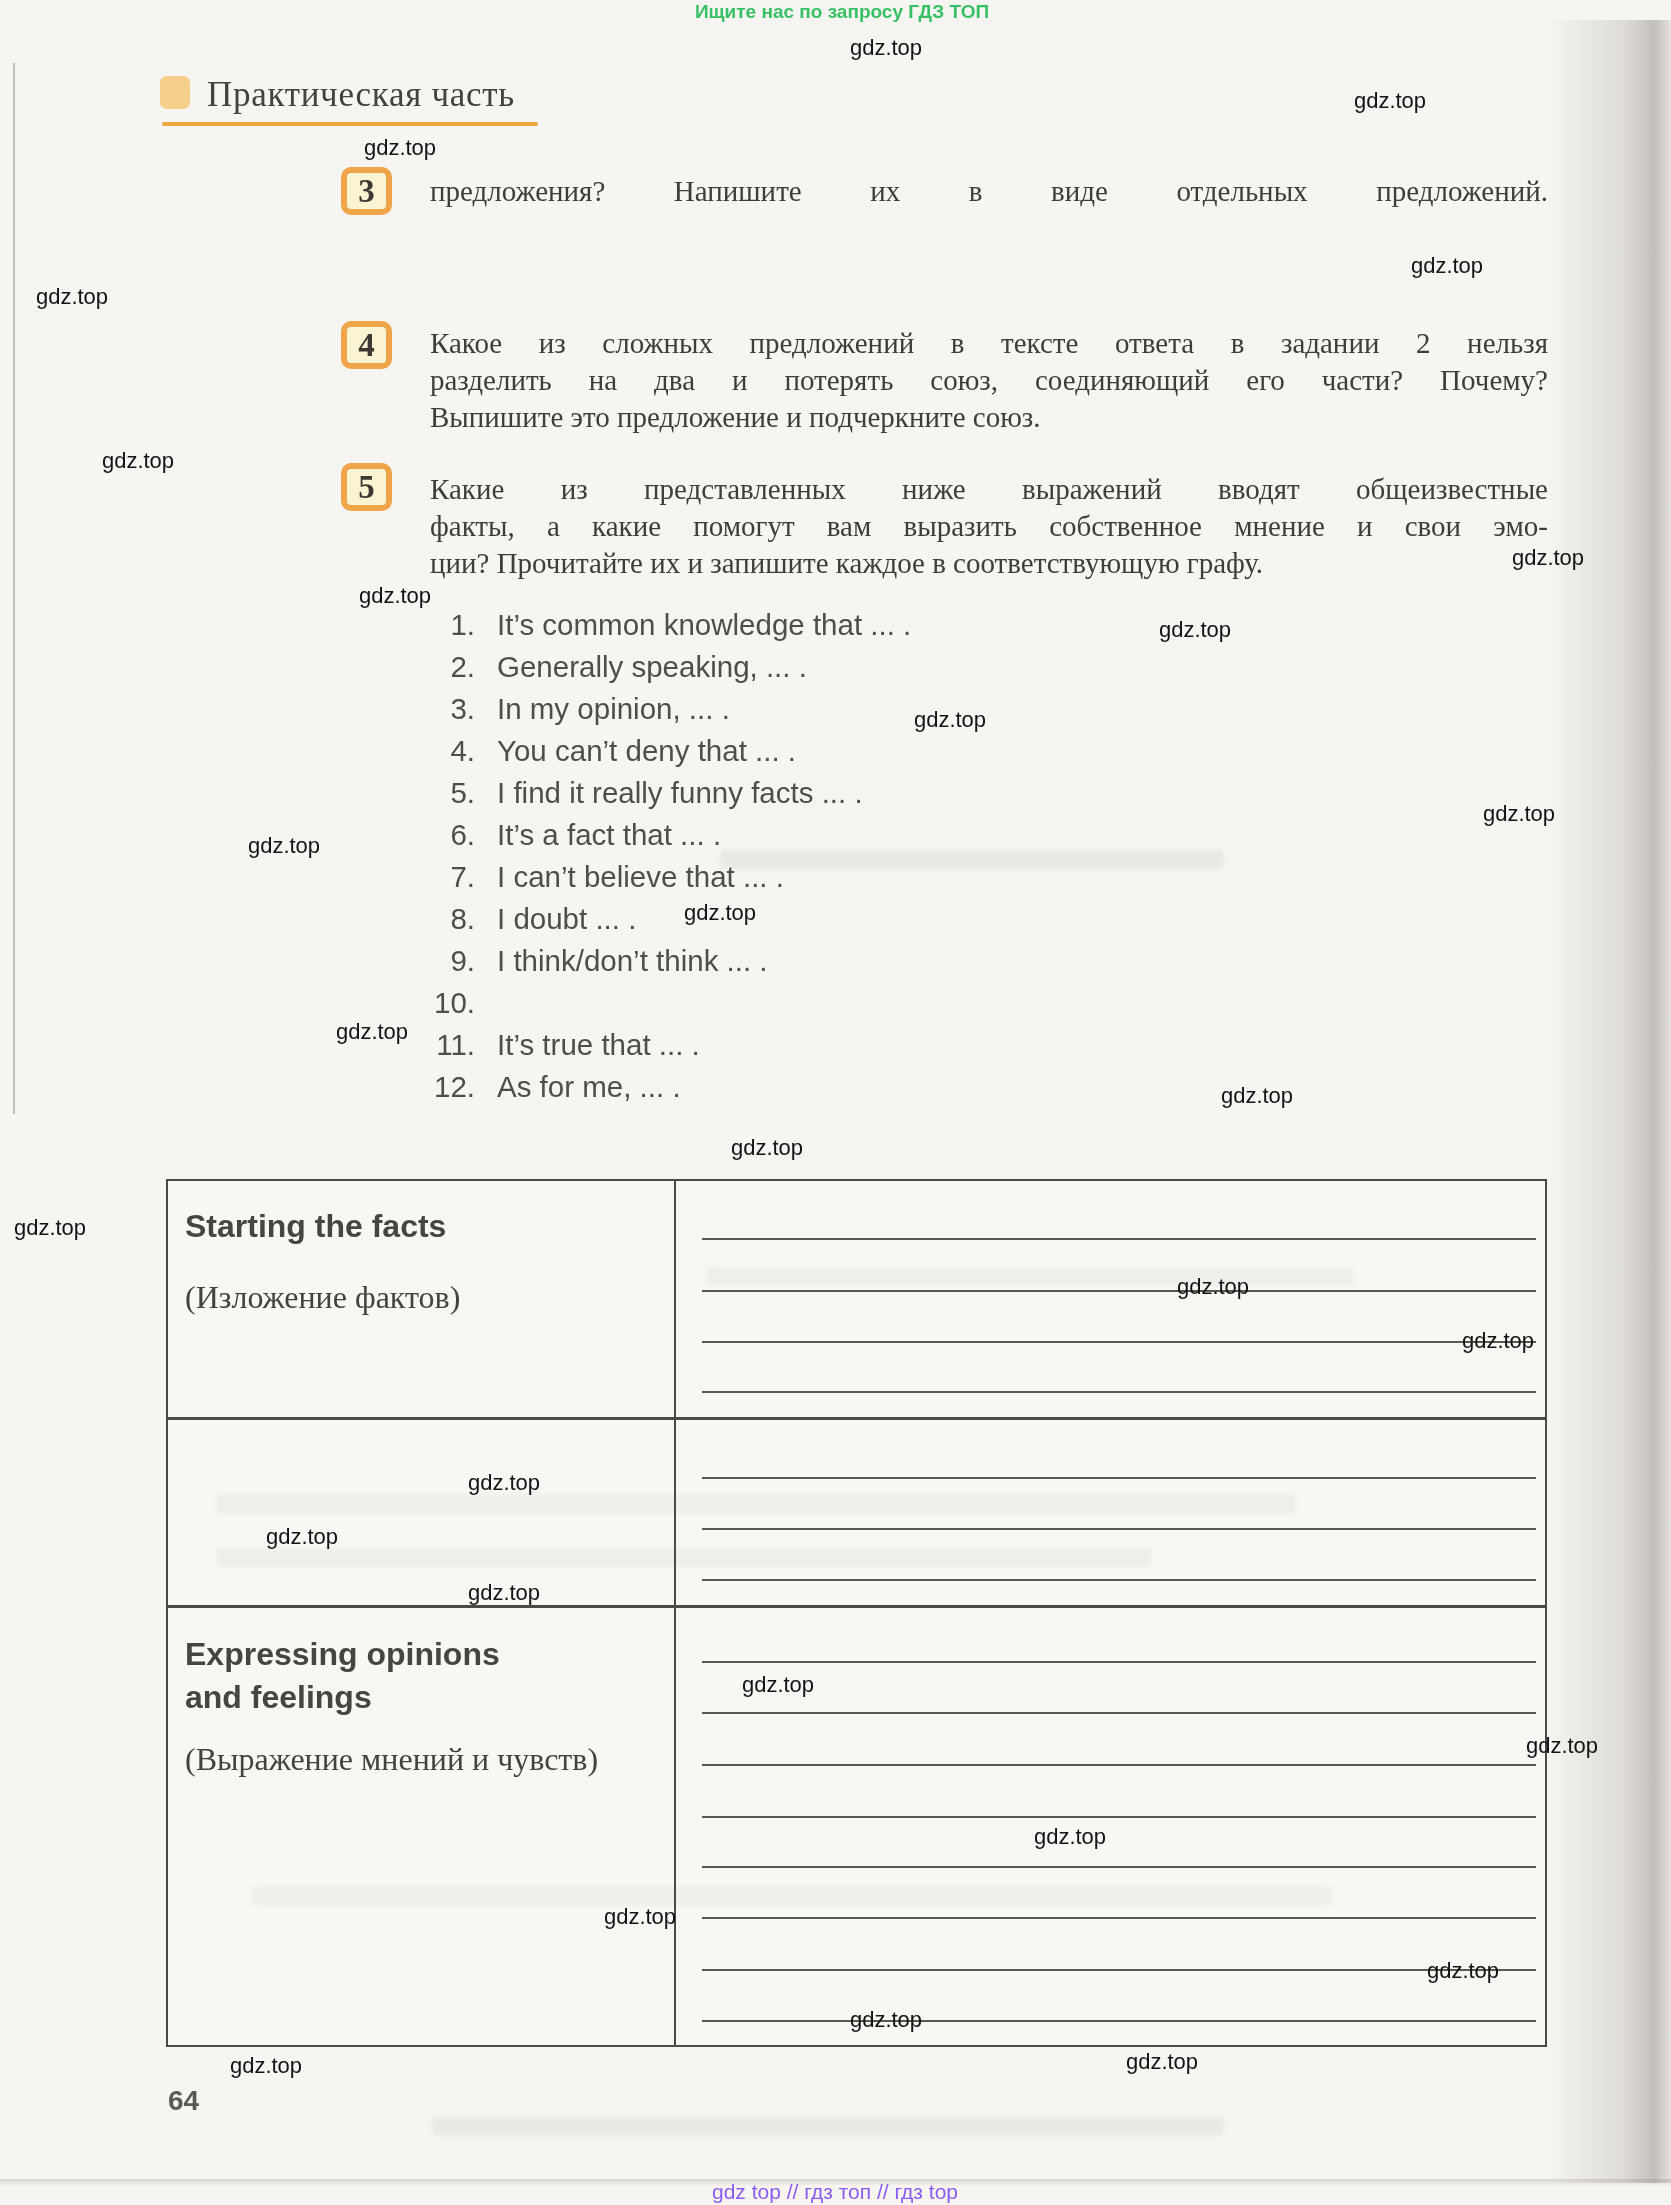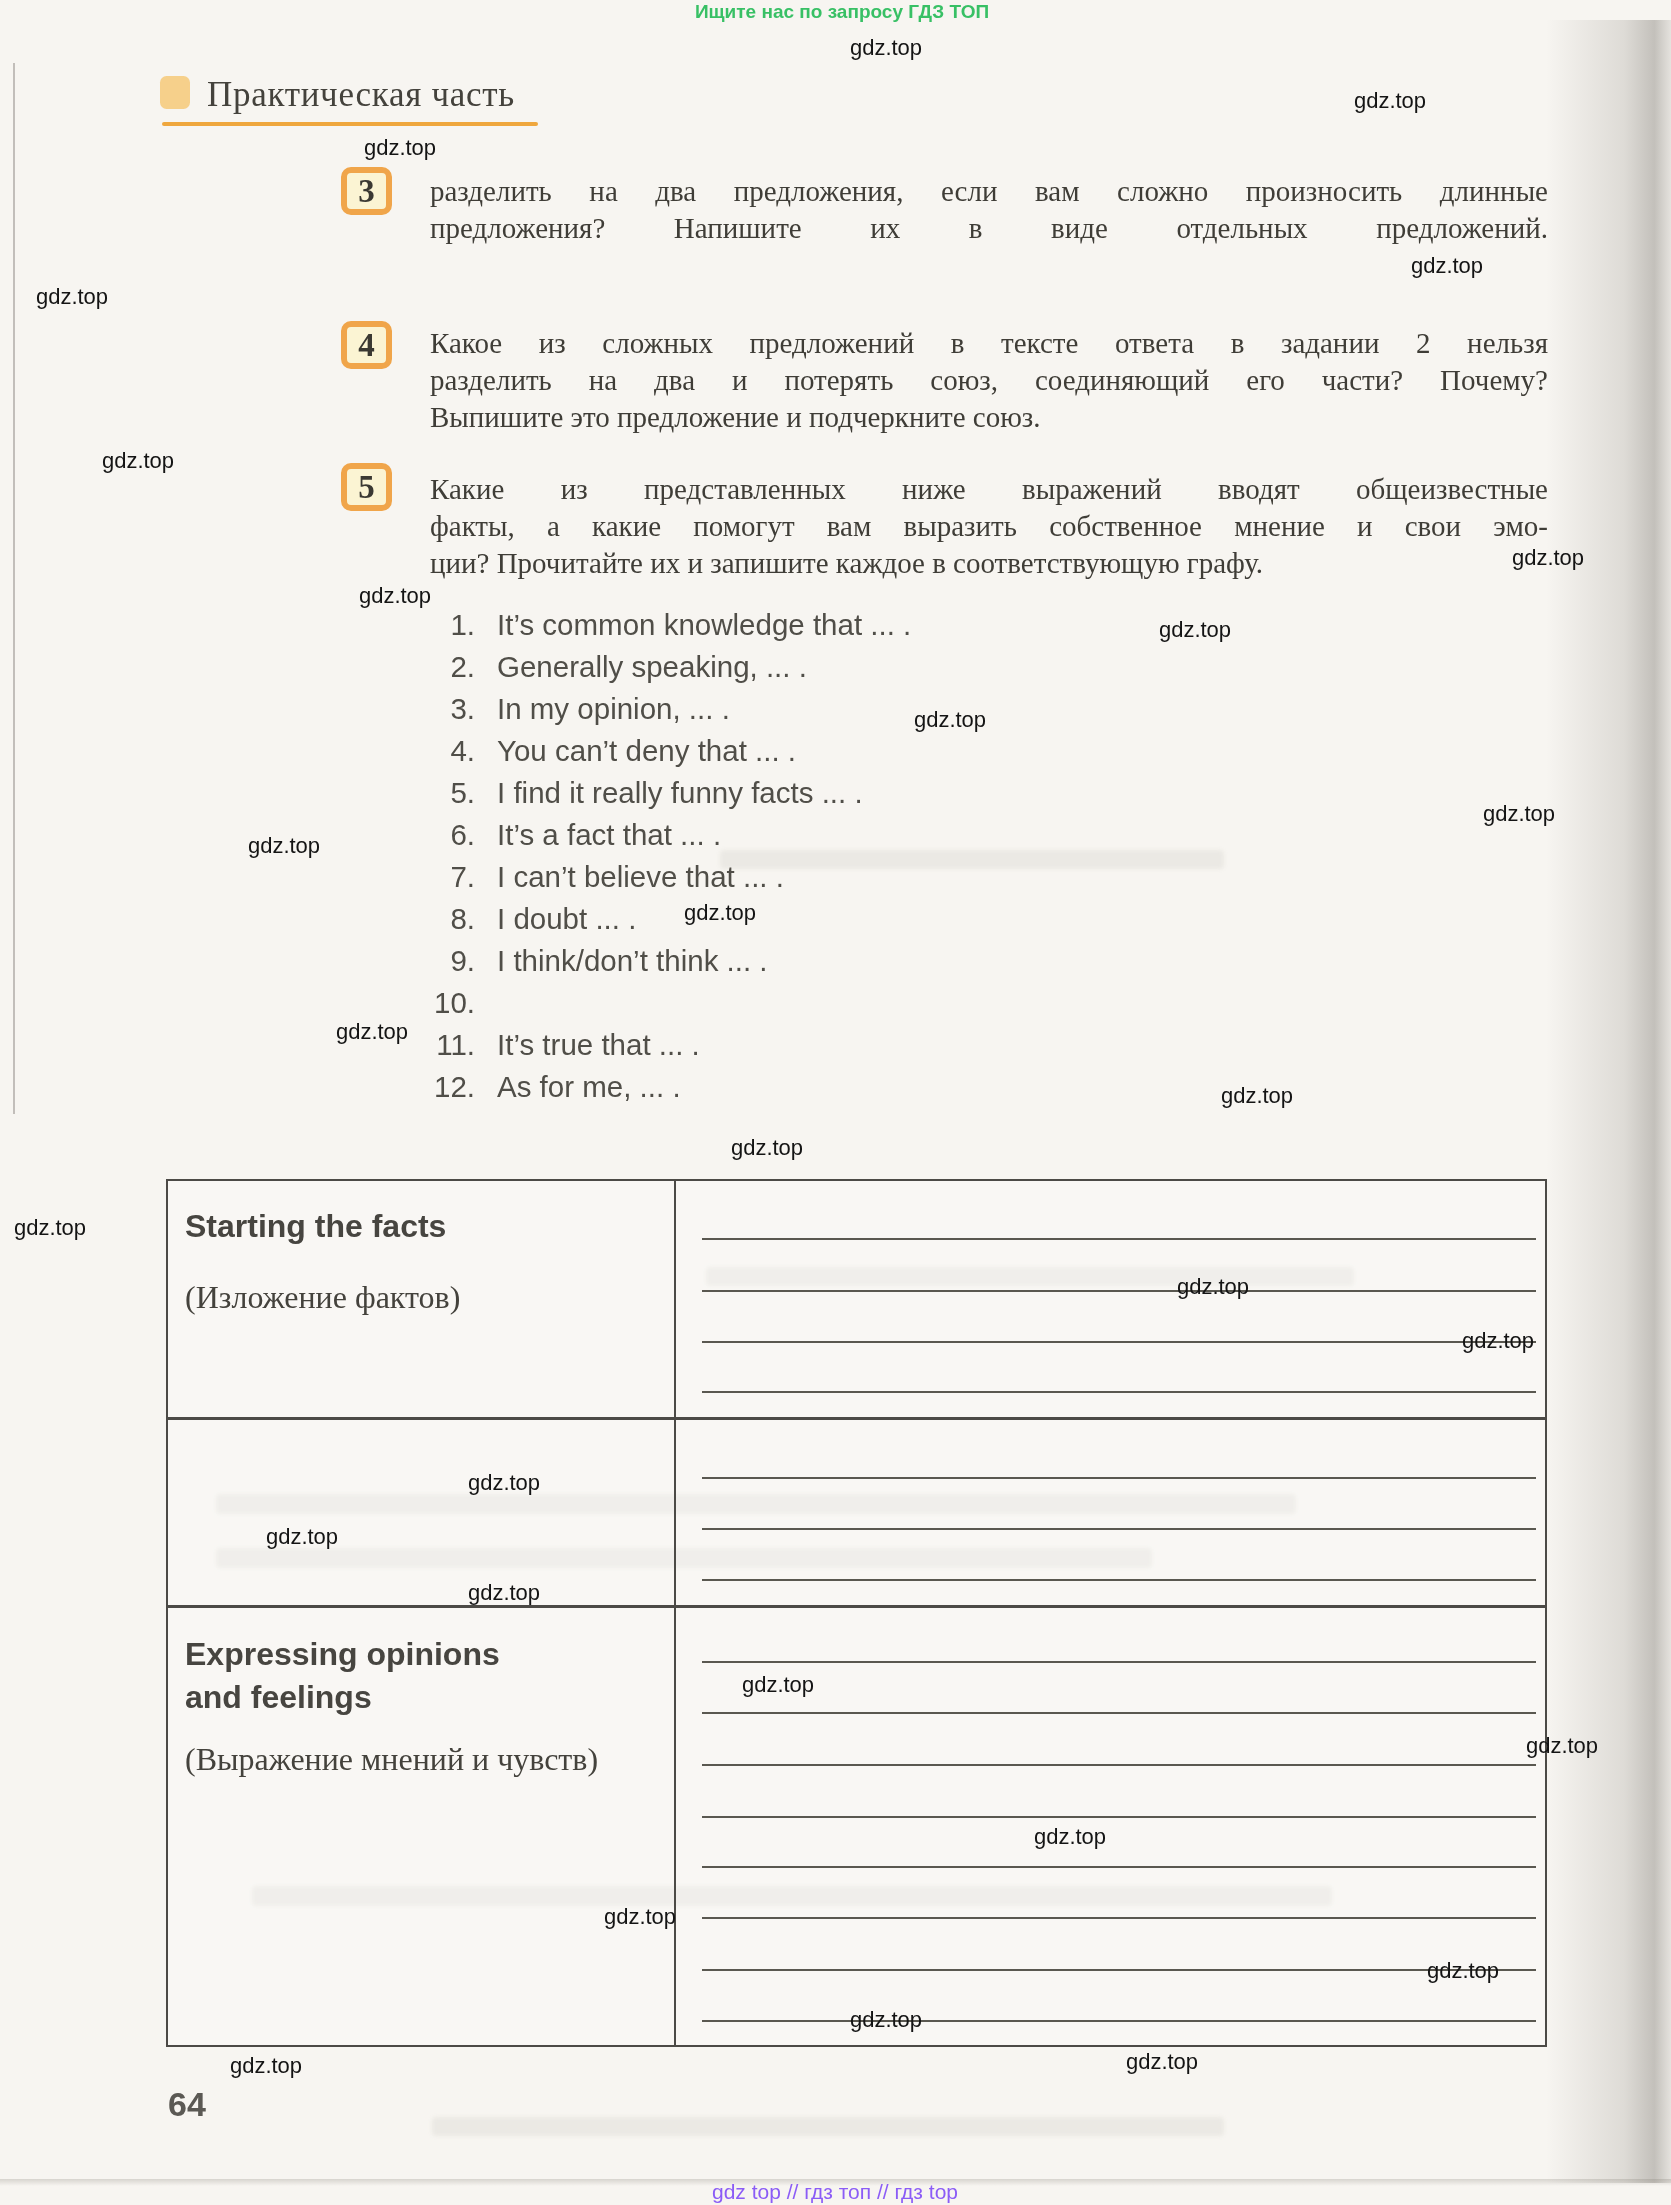--- a/index.html
+++ b/index.html
@@ -108,21 +108,21 @@
   #t2en2{top:1679px;}
   #t2ru{top:1741px;}
   
   .wm{
     position:absolute;transform:translate(-50%,-50%);
     font-size:22px;color:#141414;white-space:nowrap;
   }
   
   .page-num{
     position:absolute;left:168px;top:2085px;
-    font-size:34px;font-weight:bold;color:#5b5954;
+    font-size:28px;font-weight:bold;color:#5b5954;
   }
 </style>
 </head>
 <body>
 
 <div class="right-edge"></div>
 <div class="left-edge-line"></div>
 <div class="bottom-edge"></div>
 <div class="bleed abs" style="left:720px;top:850px;width:504px;height:19px;"></div>
 <div class="bleed abs" style="left:706px;top:1267px;width:648px;height:19px;"></div>
@@ -135,21 +135,20 @@
 
 <div class="hdr-square"></div>
 <div class="hdr-title">Практическая часть</div>
 <div class="hdr-underline"></div>
 
 <div class="exercises">
 
 <div class="exercise">
       <div class="num-box">3</div>
       <div class="ex-text">
-        <div class="ex-line">разделить на два предложения, если вам сложно произносить длинные</div>
         <div class="ex-line">предложения? Напишите их в виде отдельных предложений.</div>
       </div>
     </div>
     <div class="exercise">
       <div class="num-box">4</div>
       <div class="ex-text">
         <div class="ex-line">Какое из сложных предложений в тексте ответа в задании 2 нельзя</div>
         <div class="ex-line">разделить на два и потерять союз, соединяющий его части? Почему?</div>
         <div class="ex-line">Выпишите это предложение и подчеркните союз.</div>
       </div>

